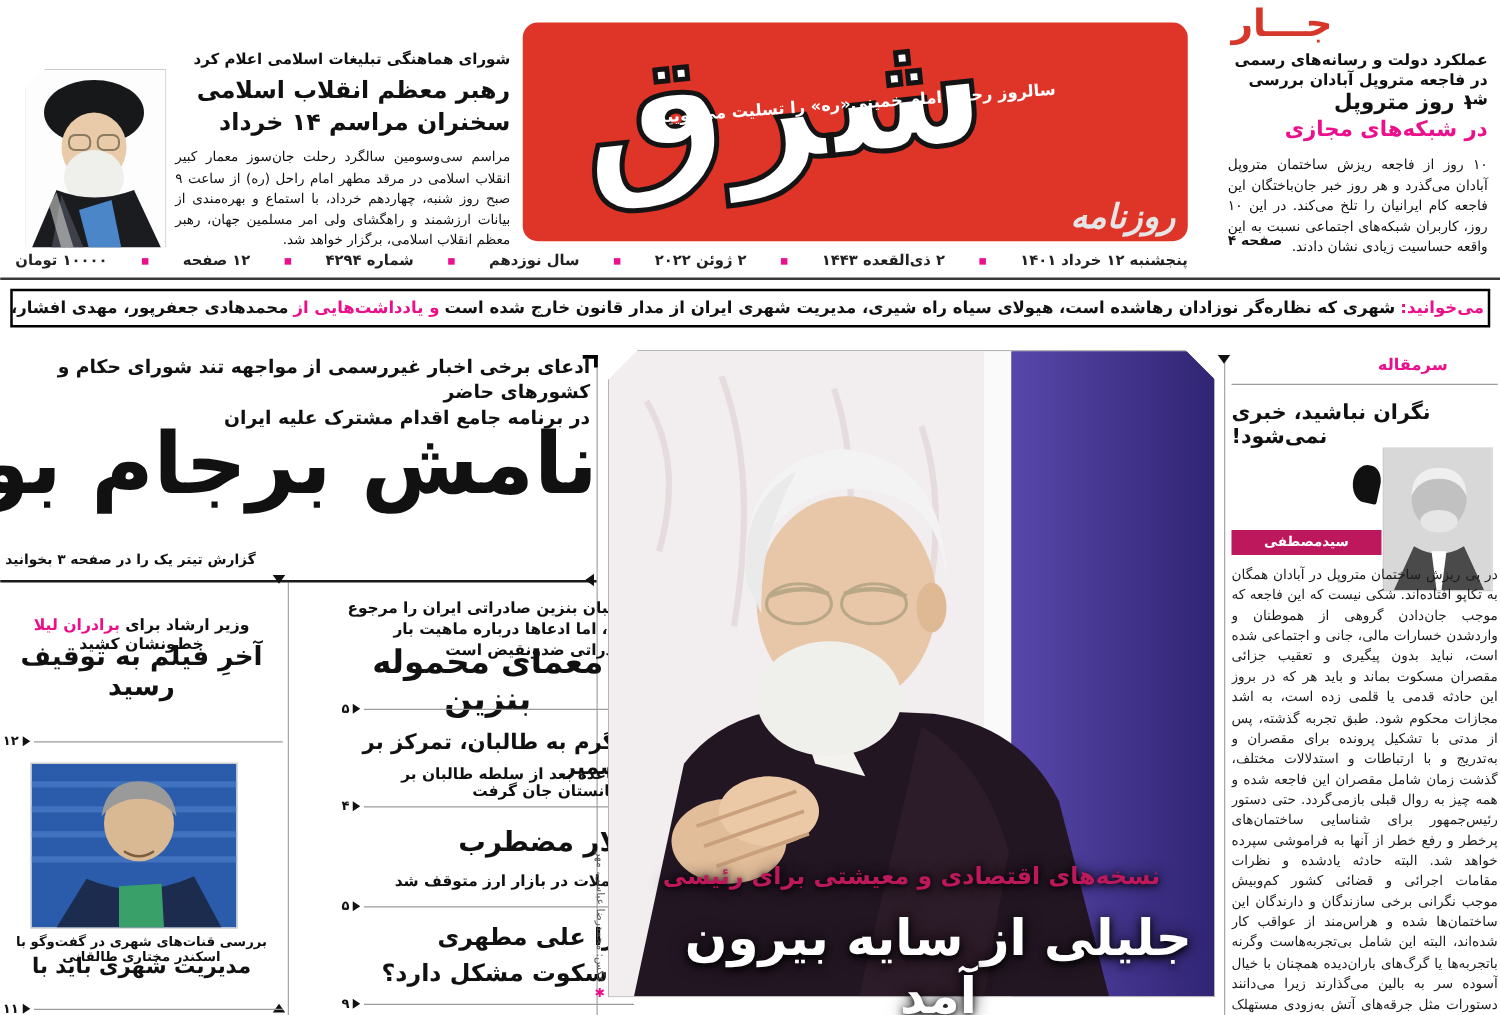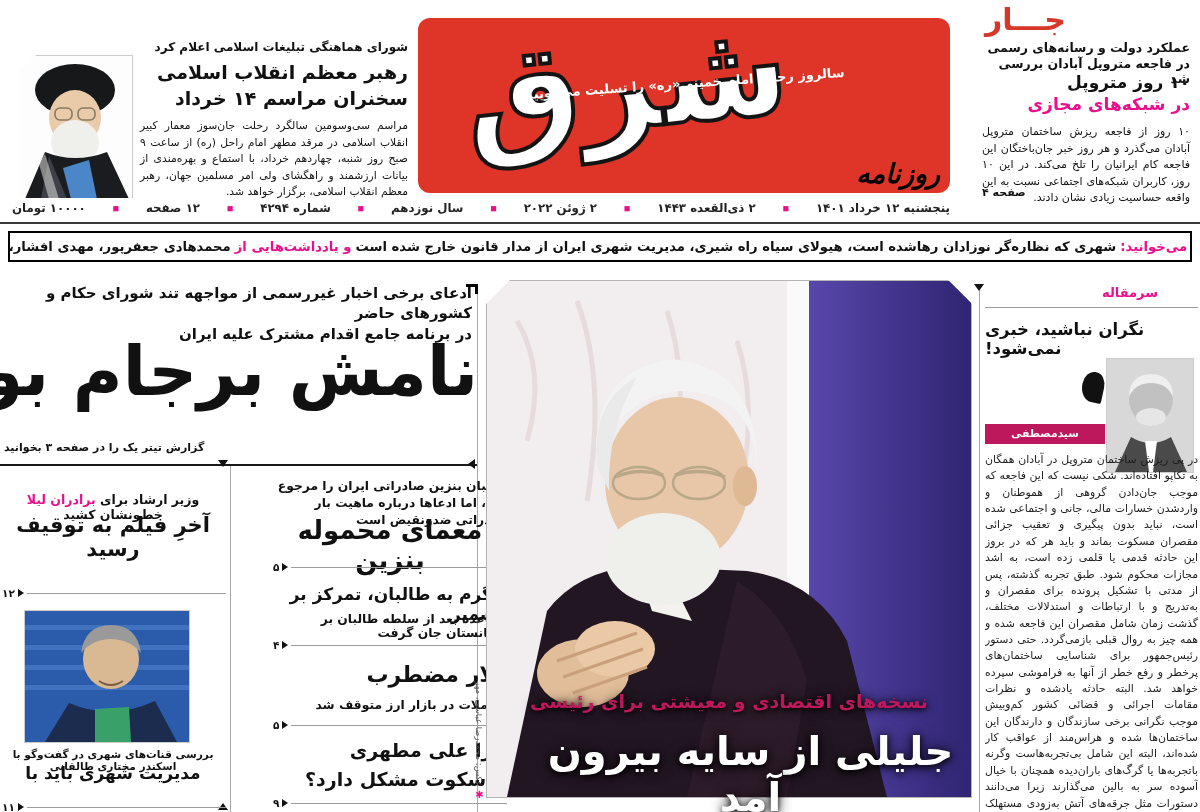--- a/index.html
+++ b/index.html
@@ -12,21 +12,21 @@
   .jaaar-logo { right:10px; top:2px; width:205px; text-align:left; font-size:30px; font-weight:bold; color:#d6372a; letter-spacing:-1px; }
   .jaaar-kicker { right:10px; top:40px; width:205px; text-align:right; font-size:12.5px; font-weight:bold; line-height:1.25; }
   .jaaar-t1 { right:10px; top:72px; width:205px; text-align:right; font-size:17px; font-weight:bold; }
   .jaaar-t2 { right:10px; top:94px; width:205px; text-align:right; font-size:17px; font-weight:bold; color:#ec0f8c; }
   .jaaar-body { right:10px; top:124px; width:208px; font-size:11px; line-height:1.5; }
   .jaaar-page { right:10px; top:186px; width:208px; text-align:left; font-size:11px; font-weight:bold; }
 
   .sharq-box { left:418px; top:18px; width:532px; height:175px; background:#df3428; border-radius:12px; }
   .sharq-title { position:absolute; left:18px; top:-26px; width:380px; text-align:center; font-size:130px; line-height:1.4; color:#fff; font-weight:bold; transform:rotate(-6deg); -webkit-text-stroke:4px #141414; text-shadow:0 0 2px #141414; }
   .sharq-tagline { position:absolute; right:105px; top:58px; color:#fff; font-size:13px; font-weight:bold; transform:rotate(-4deg); }
-  .sharq-rooz { position:absolute; right:10px; bottom:4px; color:#000000; font-size:27px; font-weight:bold; font-style:italic; }
+  .sharq-rooz { position:absolute; right:10px; bottom:4px; color:#e5e5e5; font-size:27px; font-weight:bold; font-style:italic; }
 
   .leader-photo { left:20px; top:55px; width:113px; height:143px; clip-path:polygon(16px 0,100% 0,100% 100%,0 100%,0 16px); border:1px solid #ccc; }
   .leader-kicker { left:140px; top:40px; width:268px; text-align:right; font-size:12px; font-weight:bold; }
   .leader-head { left:140px; top:60px; width:268px; text-align:right; font-size:19px; font-weight:bold; line-height:1.35; }
   .leader-body { left:140px; top:118px; width:268px; font-size:10.8px; line-height:1.53; }
 
   .dateline { left:12px; top:201px; width:938px; display:flex; justify-content:space-between; align-items:center; font-size:11.8px; font-weight:bold; color:#222; }
   .dateline span.sep { color:#ec0f8c; font-size:8px; }
   .hrule-top { left:0; top:222px; width:1200px; height:2px; background:#3a3a3a; }
 

